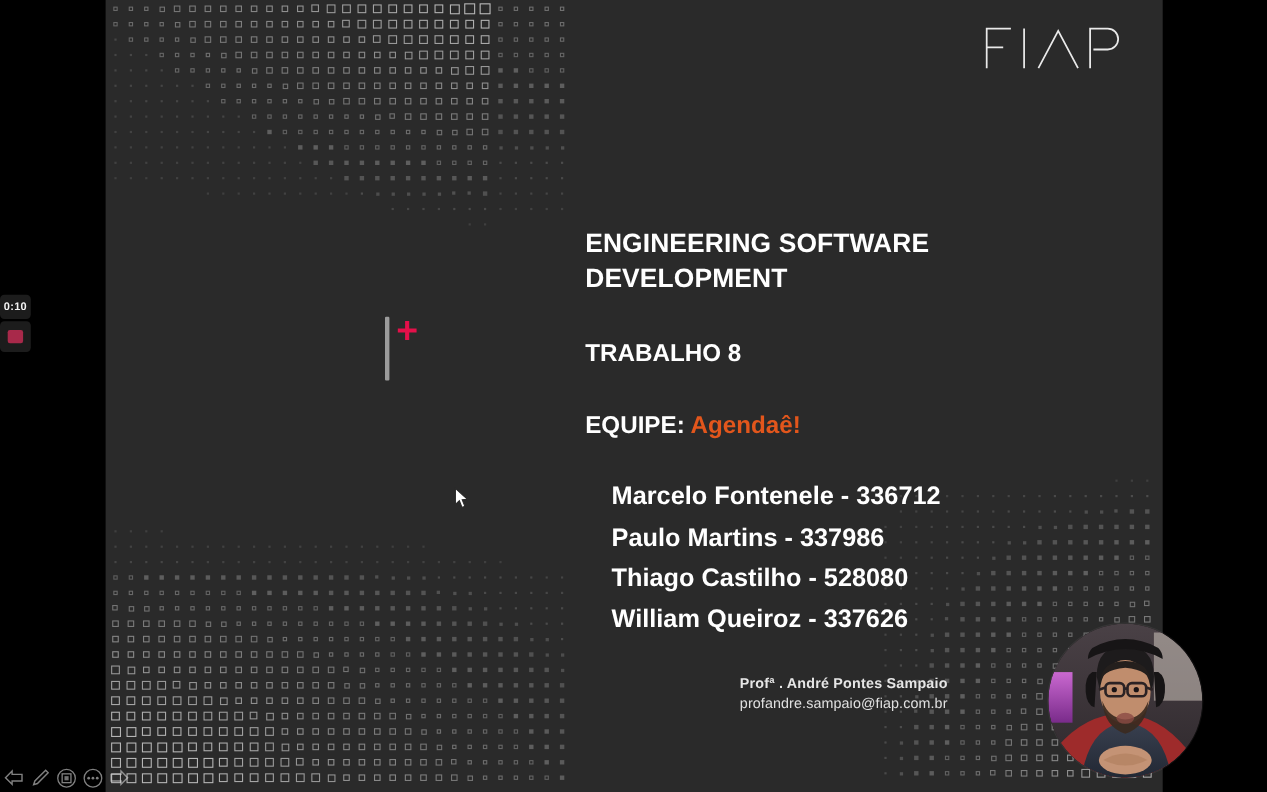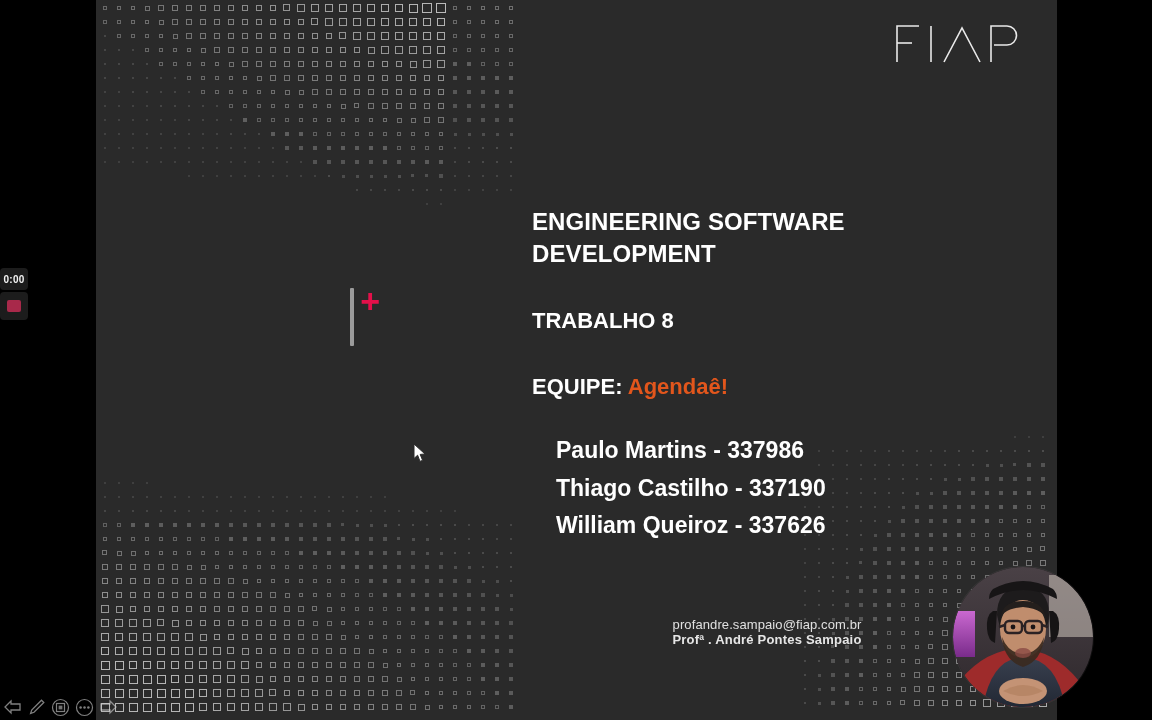--- a/index.html
+++ b/index.html
@@ -92,21 +92,21 @@
   }
   #webcam-bubble .cam{ position:absolute; inset:0; }
 
   
   #cursor{ position:absolute; left:413px; top:443px; z-index:60; }
 </style>
 </head>
 <body>
 
 <div id="recorder-rail">
-  <div id="timer-chip">0:00</div>
+  <div id="timer-chip">0:10</div>
   <div id="stop-button">
     <span class="sq"></span>
   </div>
 </div>
 
 <div id="slide">
 
   <div class="dotfield" id="dots-topleft" style="left: 0px; top: 0px; width: 420px; height: 220px;">
       <i style="left:6.8px;top:5.8px;width:4.4px;height:4.4px;border:1px solid rgba(235,235,235,0.32);"></i>
       <i style="left:20.7px;top:5.7px;width:4.7px;height:4.7px;border:1px solid rgba(235,235,235,0.34);"></i>
@@ -1344,29 +1344,30 @@
   </div>
 
   <div id="text-col">
     <div id="deck-title">ENGINEERING SOFTWARE DEVELOPMENT</div>
     <div id="assignment">TRABALHO 8</div>
     <div id="team-line">
       <span>EQUIPE:</span>
       <span id="team-name">Agendaê!</span>
     </div>
     <div id="members">
+      <div class="member">Marcelo Fontenele - 336712</div>
       <div class="member">Paulo Martins - 337986</div>
-      <div class="member">Thiago Castilho - 337190</div>
+      <div class="member">Thiago Castilho - 528080</div>
       <div class="member">William Queiroz - 337626</div>
     </div>
   </div>
 
   <div id="credits">
+    <div id="prof-name">Profª . André Pontes Sampaio</div>
     <div id="prof-email">profandre.sampaio@fiap.com.br</div>
-    <div id="prof-name">Profª . André Pontes Sampaio</div>
   </div>
 </div>
 
 <div id="present-toolbar">
   <div class="tool">
     <svg width="19" height="16" viewBox="0 0 19 16" aria-hidden="true">
       <path d="M8 2 L2 8 L8 14 L8 11 L17 11 L17 5 L8 5 Z" fill="none" stroke="#cfcfcf" stroke-width="1.3"></path>
     </svg>
   </div>
   <div class="tool">

